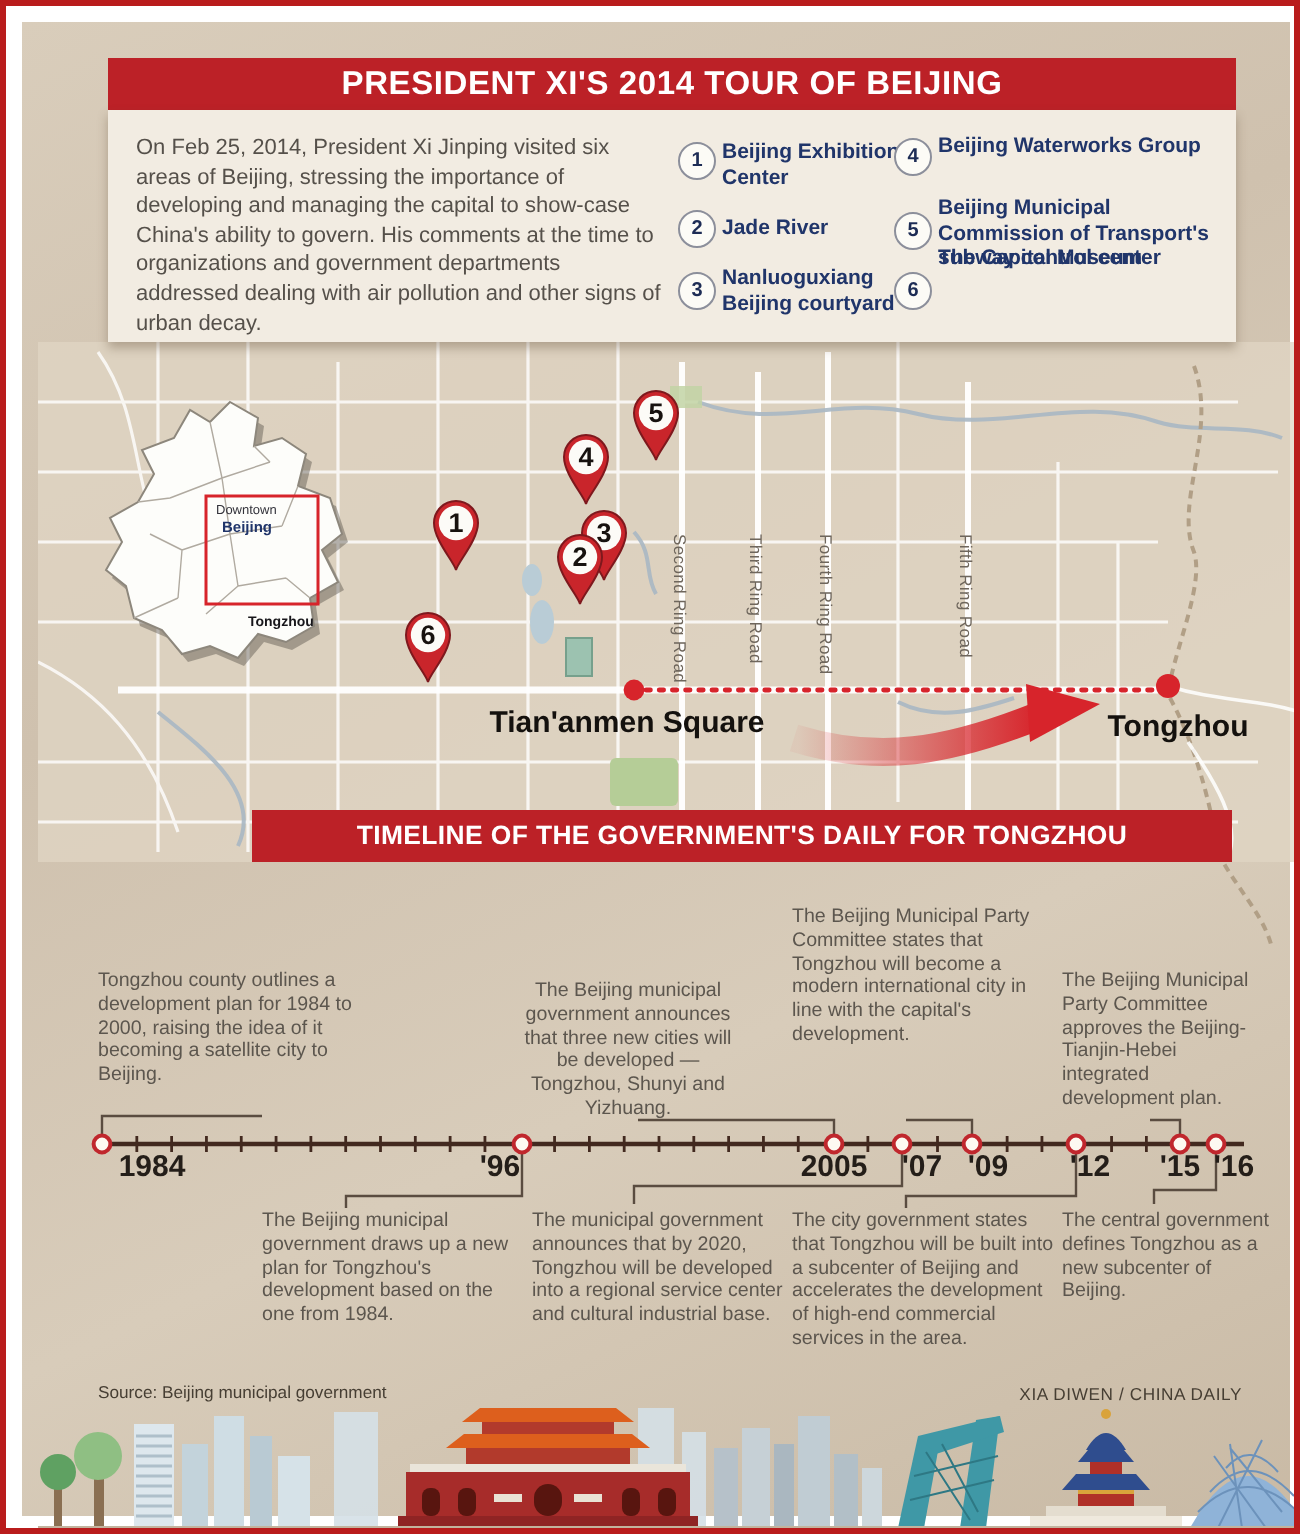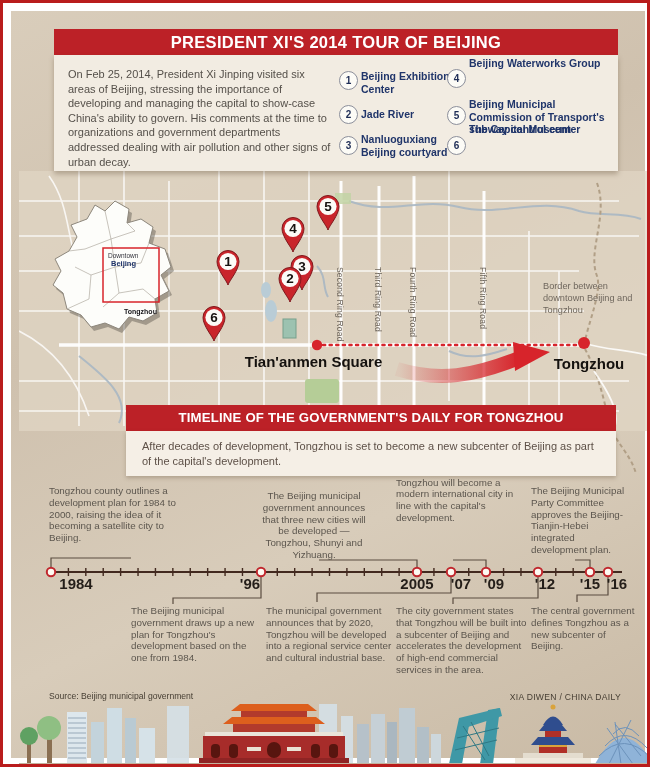--- a/index.html
+++ b/index.html
@@ -101,21 +101,21 @@
     <div class="infobox"></div>
     <div class="intro-text">On Feb 25, 2014, President Xi Jinping visited six areas of Beijing, stressing the importance of developing and managing the capital to show-case China's ability to govern. His comments at the time to organizations and government departments addressed dealing with air pollution and other signs of urban decay.</div>
     <div id="loc-area">
         <div class="loc-circle" style="left: 328px; top: 60px;">1</div>
         <div class="loc-text" style="left: 350px; top: 59px; width: 104px;">Beijing Exhibition Center</div>
         <div class="loc-circle" style="left: 328px; top: 94px;">2</div>
         <div class="loc-text" style="left: 350px; top: 97px; width: 104px;">Jade River</div>
         <div class="loc-circle" style="left: 328px; top: 125px;">3</div>
         <div class="loc-text" style="left: 350px; top: 122px; width: 104px;">Nanluoguxiang Beijing courtyard</div>
         <div class="loc-circle" style="left: 436px; top: 58px;">4</div>
-        <div class="loc-text" style="left: 458px; top: 46px; width: 144px;">Beijing Waterworks Group</div>
+        <div class="loc-text" style="left: 458px; top: 56px; width: 144px;">Beijing Waterworks Group</div>
         <div class="loc-circle" style="left: 436px; top: 95px;">5</div>
         <div class="loc-text" style="left: 458px; top: 87px; width: 144px;">Beijing Municipal Commission of Transport's subway control center</div>
         <div class="loc-circle" style="left: 436px; top: 125px;">6</div>
         <div class="loc-text" style="left: 458px; top: 112px; width: 144px;">The Capital Museum</div>
       </div>
 
     <div id="pins">
         <div class="pin" style="left: 202px; top: 237px;"><svg width="30" height="38" viewBox="0 0 30 38">
             <path d="M15,37 C14,33 4,22 4,13.5 A11,11 0 1 1 26,13.5 C26,22 16,33 15,37 Z" fill="#c9252b" stroke="#7e181d" stroke-width="1"></path>
             <circle cx="15" cy="13.5" r="8.6" fill="#fcfbf7"></circle>
@@ -142,29 +142,25 @@
           </svg><span>2</span></div>
       </div>
     <div id="ring-labels">
         <div class="ring-label" style="left: 324px; top: 256px;">Second Ring Road</div>
         <div class="ring-label" style="left: 362px; top: 256px;">Third Ring Road</div>
         <div class="ring-label" style="left: 397px; top: 256px;">Fourth Ring Road</div>
         <div class="ring-label" style="left: 467px; top: 256px;">Fifth Ring Road</div>
       </div>
     <div class="map-label-big" style="left:220px;top:342px;width:165px;">Tian'anmen Square</div>
     <div class="map-label-big" style="left:536px;top:344px;width:84px;">Tongzhou</div>
-    <div class="border-note">Border between downtown Beijing and Tongzhou</div>
     <div class="inset-label" style="left:97px;top:241px;font-size:6.5px;">Downtown</div>
     <div class="inset-label" style="left:100px;top:248px;font-size:7.5px;font-weight:bold;color:#20356a;">Beijing</div>
     <div class="inset-label" style="left:113px;top:297px;font-size:7px;font-weight:bold;color:#17161a;">Tongzhou</div>
 
     <div class="banner2"><span>TIMELINE OF THE GOVERNMENT'S DAILY FOR TONGZHOU</span></div>
-    <div class="subbox">
-      <div>After decades of development, Tongzhou is set to become a new subcenter of Beijing as part of the capital's development.</div>
-    </div>
     <svg class="tlsvg" id="tl-svg" width="634" height="62" viewBox="0 0 634 62">
         <line x1="27" y1="21" x2="603" y2="21" stroke="#42291f" stroke-width="2.2"></line>
         <line x1="32" y1="17" x2="32" y2="25" stroke="#42291f" stroke-width="1.4"></line>
         <line x1="49.40625" y1="17" x2="49.40625" y2="25" stroke="#42291f" stroke-width="1.4"></line>
         <line x1="66.8125" y1="17" x2="66.8125" y2="25" stroke="#42291f" stroke-width="1.4"></line>
         <line x1="84.21875" y1="17" x2="84.21875" y2="25" stroke="#42291f" stroke-width="1.4"></line>
         <line x1="101.625" y1="17" x2="101.625" y2="25" stroke="#42291f" stroke-width="1.4"></line>
         <line x1="119.03125" y1="17" x2="119.03125" y2="25" stroke="#42291f" stroke-width="1.4"></line>
         <line x1="136.4375" y1="17" x2="136.4375" y2="25" stroke="#42291f" stroke-width="1.4"></line>
         <line x1="153.84375" y1="17" x2="153.84375" y2="25" stroke="#42291f" stroke-width="1.4"></line>

